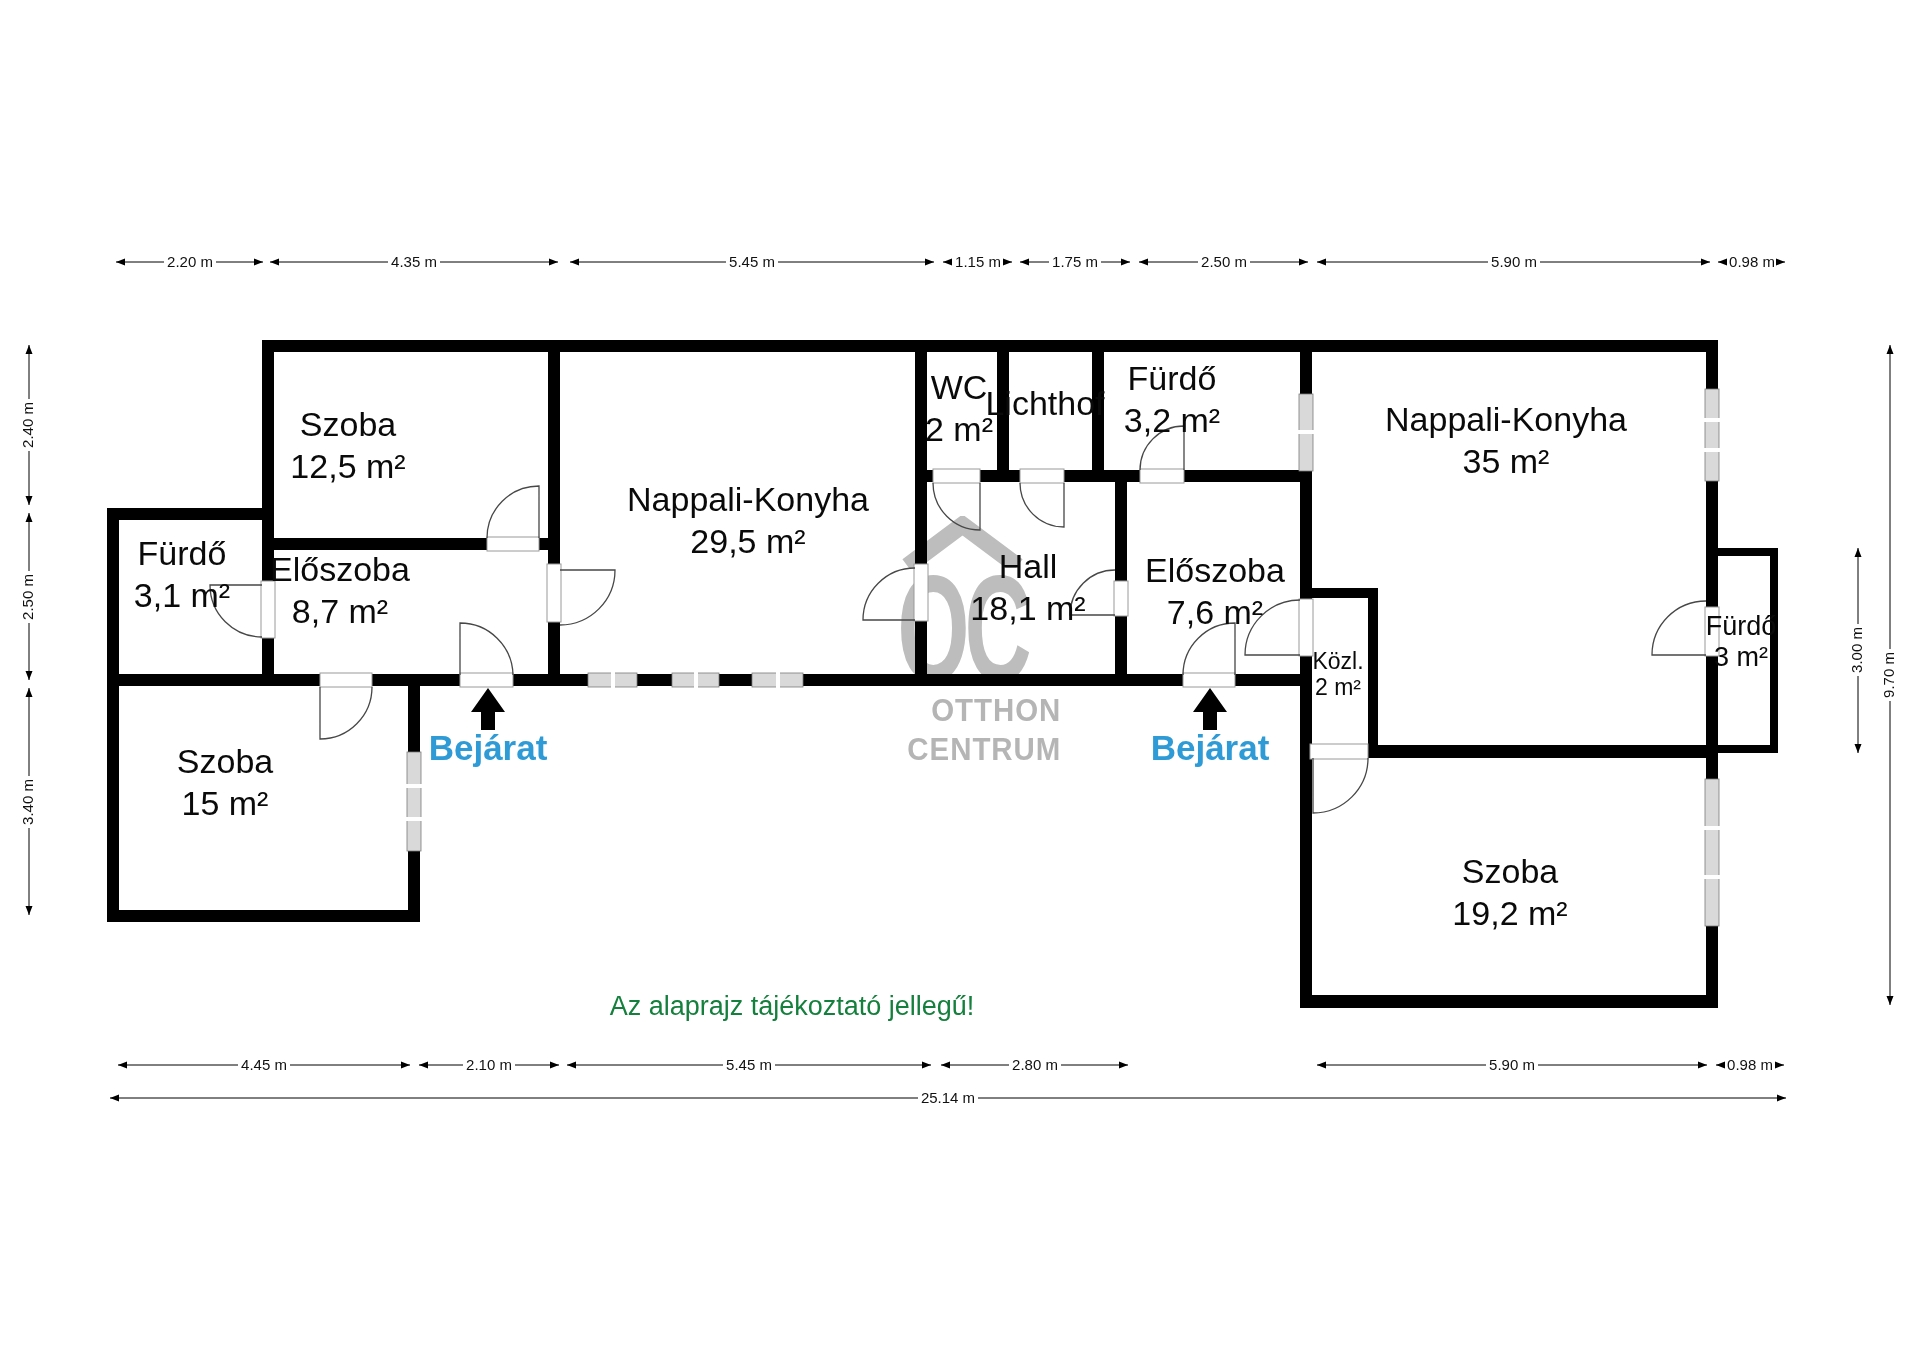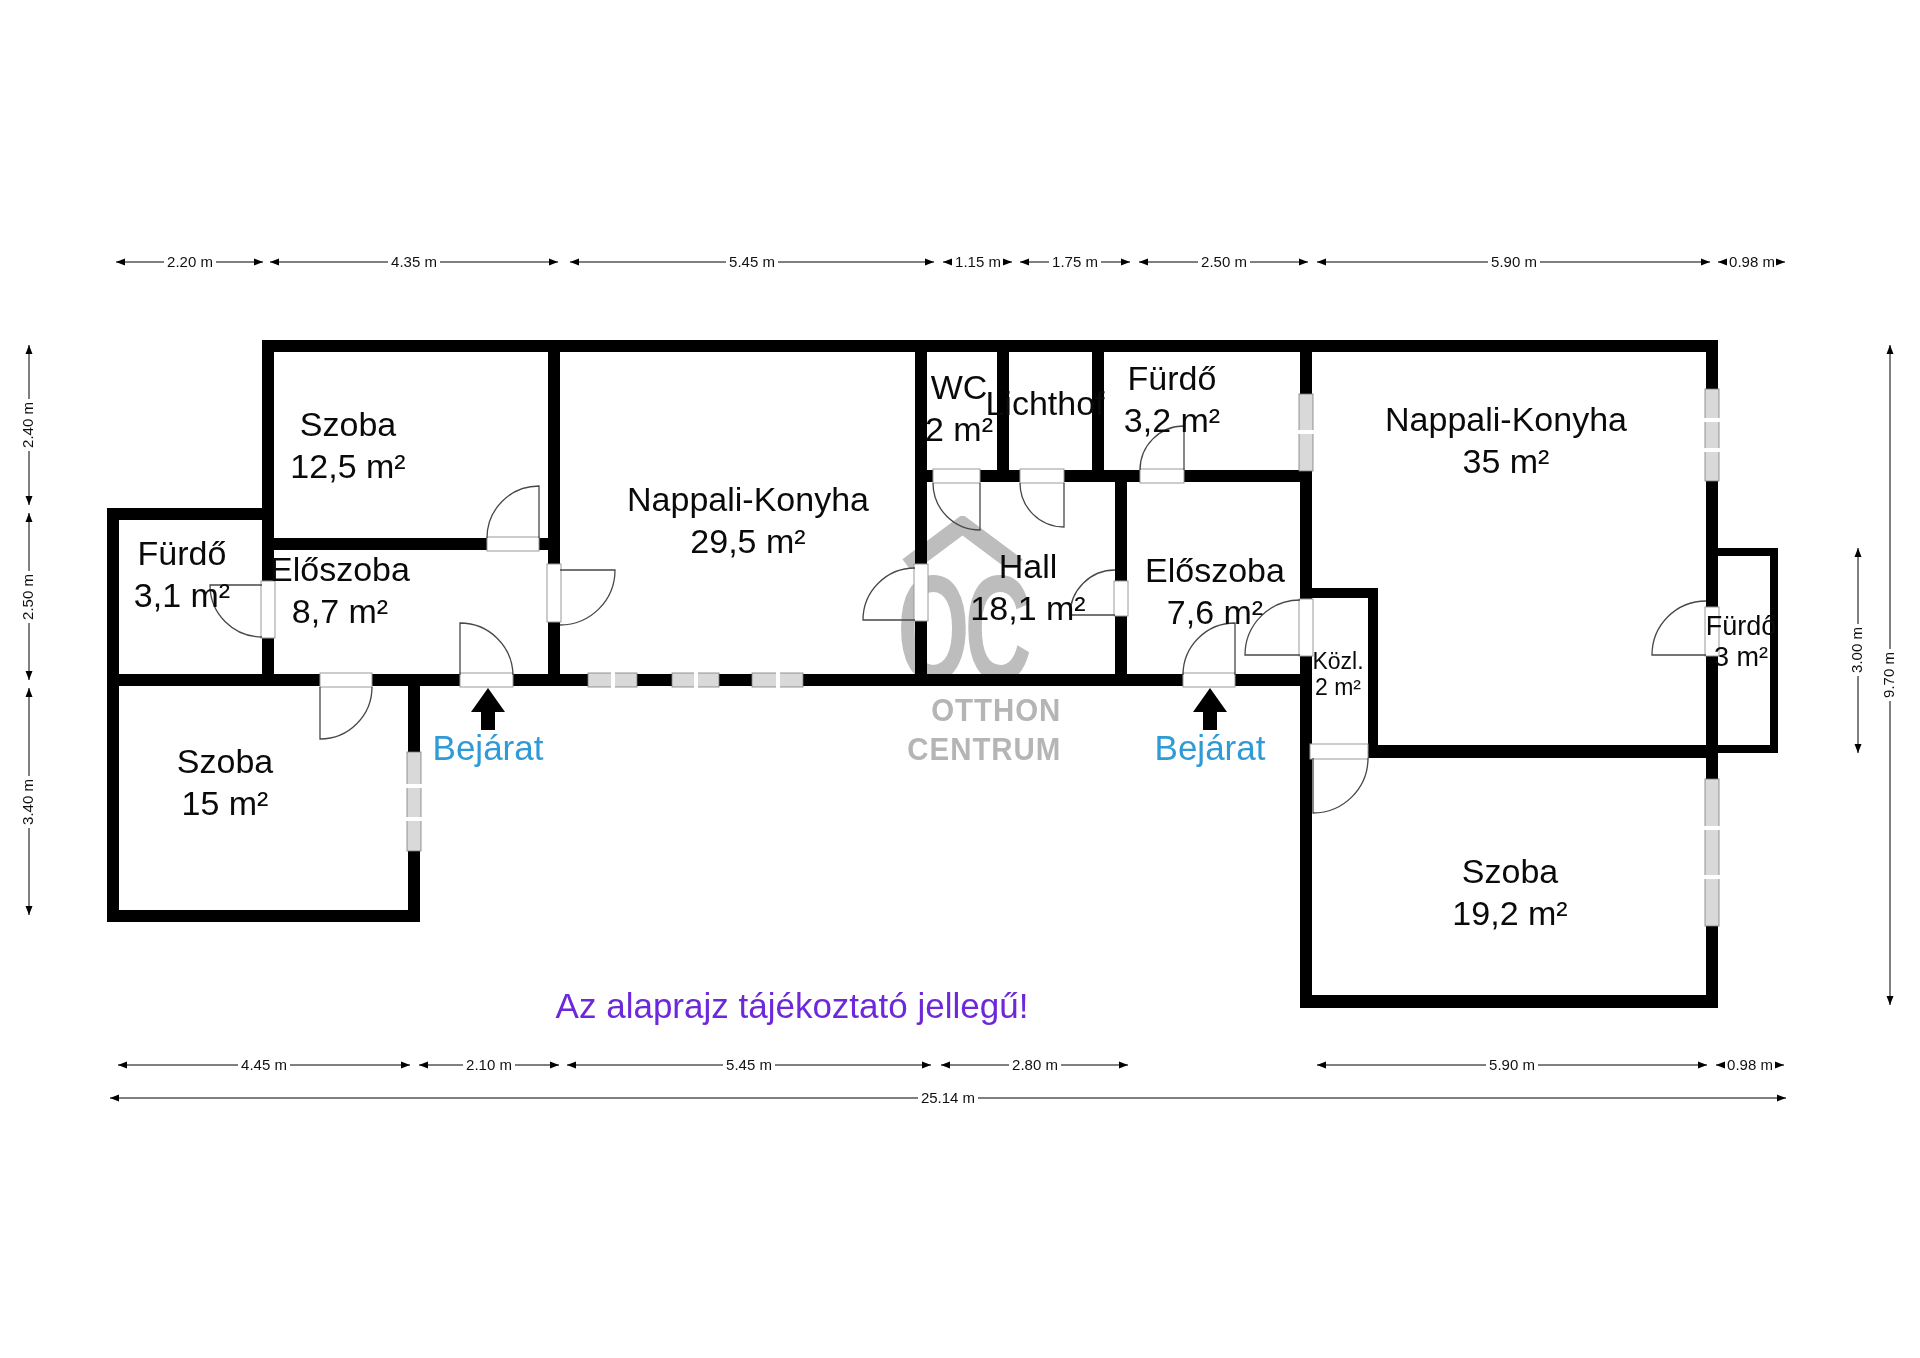--- a/index.html
+++ b/index.html
@@ -7,23 +7,23 @@
         font-family:"Liberation Sans",sans-serif;overflow:hidden}
   .plan > svg{position:absolute;left:0;top:0;z-index:2}
   svg text{font-family:"Liberation Sans",sans-serif;font-size:15px;fill:#111}
   .room-label{position:absolute;z-index:3;transform:translate(-50%,-50%);
               text-align:center;color:#0a0a0a;font-size:34px;line-height:1.24;white-space:nowrap}
   .room-label span{display:block}
   .room-label .ra:empty{display:none}
   .room-label.small{font-size:23px;line-height:1.15}
   .room-label.mid{font-size:27px;line-height:1.15}
   .entrance-label{position:absolute;z-index:3;transform:translate(-50%,-50%);
-                  font-size:35px;font-weight:normal;color:#2E9BD6;white-space:nowrap}
+                  font-size:35px;font-weight:bold;color:#2E9BD6;white-space:nowrap}
   .disclaimer{position:absolute;z-index:3;transform:translate(-50%,-50%);
-              font-size:35px;color:#6d28d9;white-space:nowrap}
+              font-size:27px;color:#15803d;white-space:nowrap}
   .watermark{position:absolute;z-index:1;left:962px;top:516px;transform:translateX(-50%);
              text-align:right;user-select:none}
   .wm-house{display:block;margin:0 auto}
   .wm-logo{font-weight:bold;font-size:150px;line-height:.82;letter-spacing:-8px;
            transform:scaleX(.62);color:#bdbdbd}
   .wm-brand{font-weight:bold;font-size:31px;line-height:1.26;letter-spacing:1px;
             transform:scaleX(.95);color:#b5b5b5}
 </style>
 </head>
 <body>

